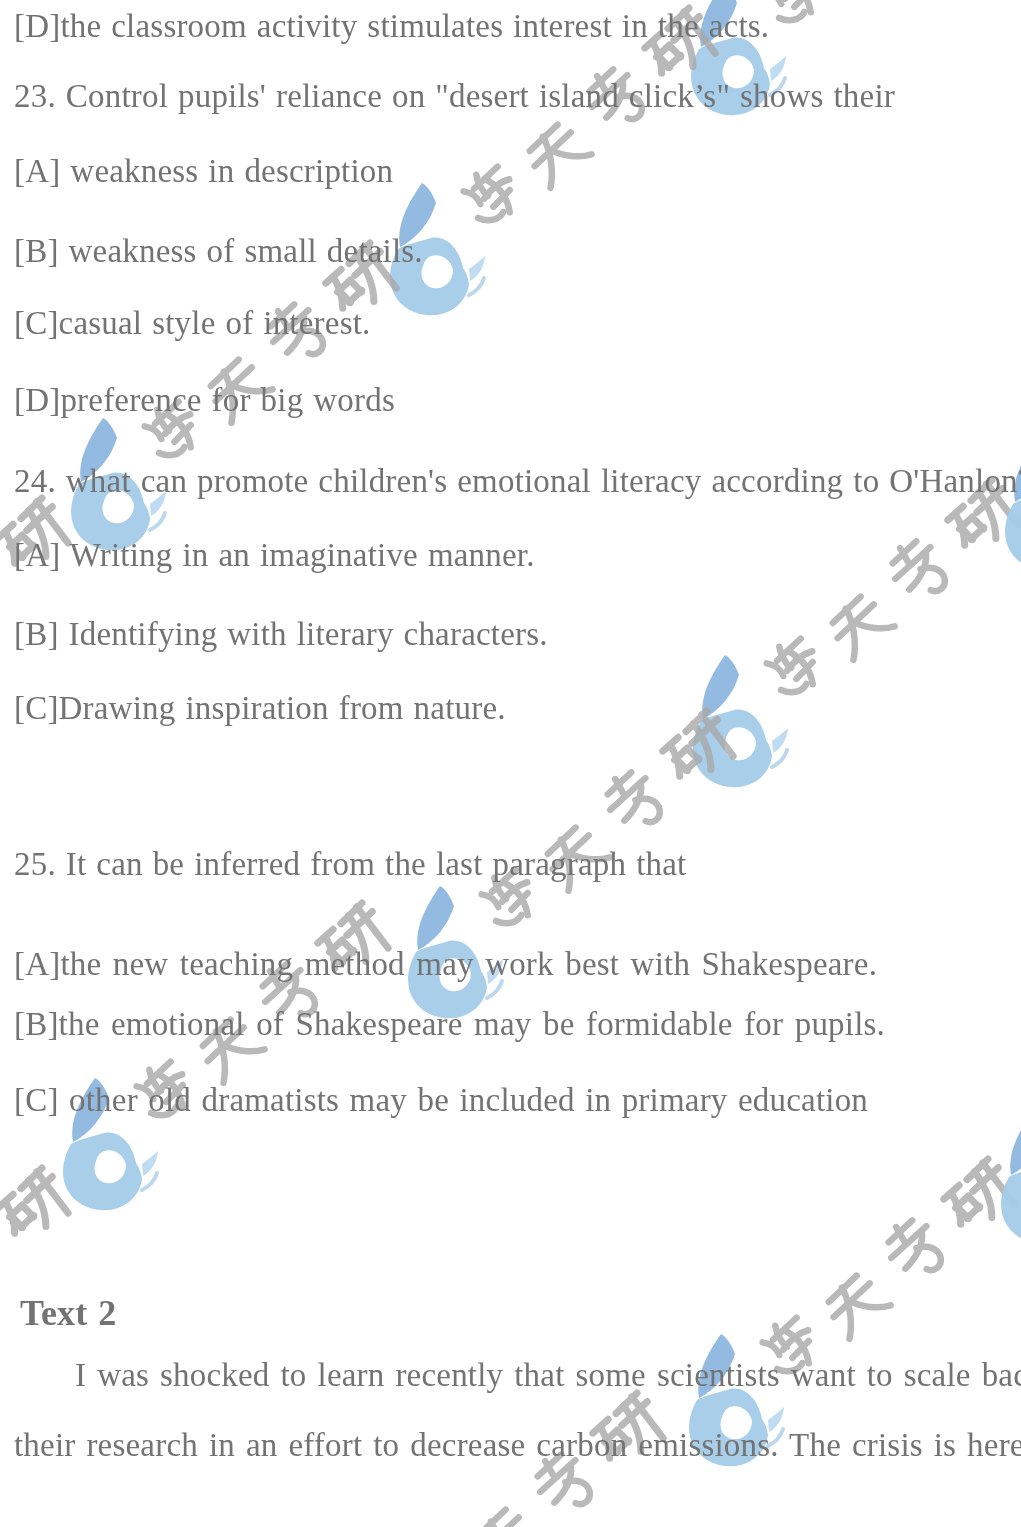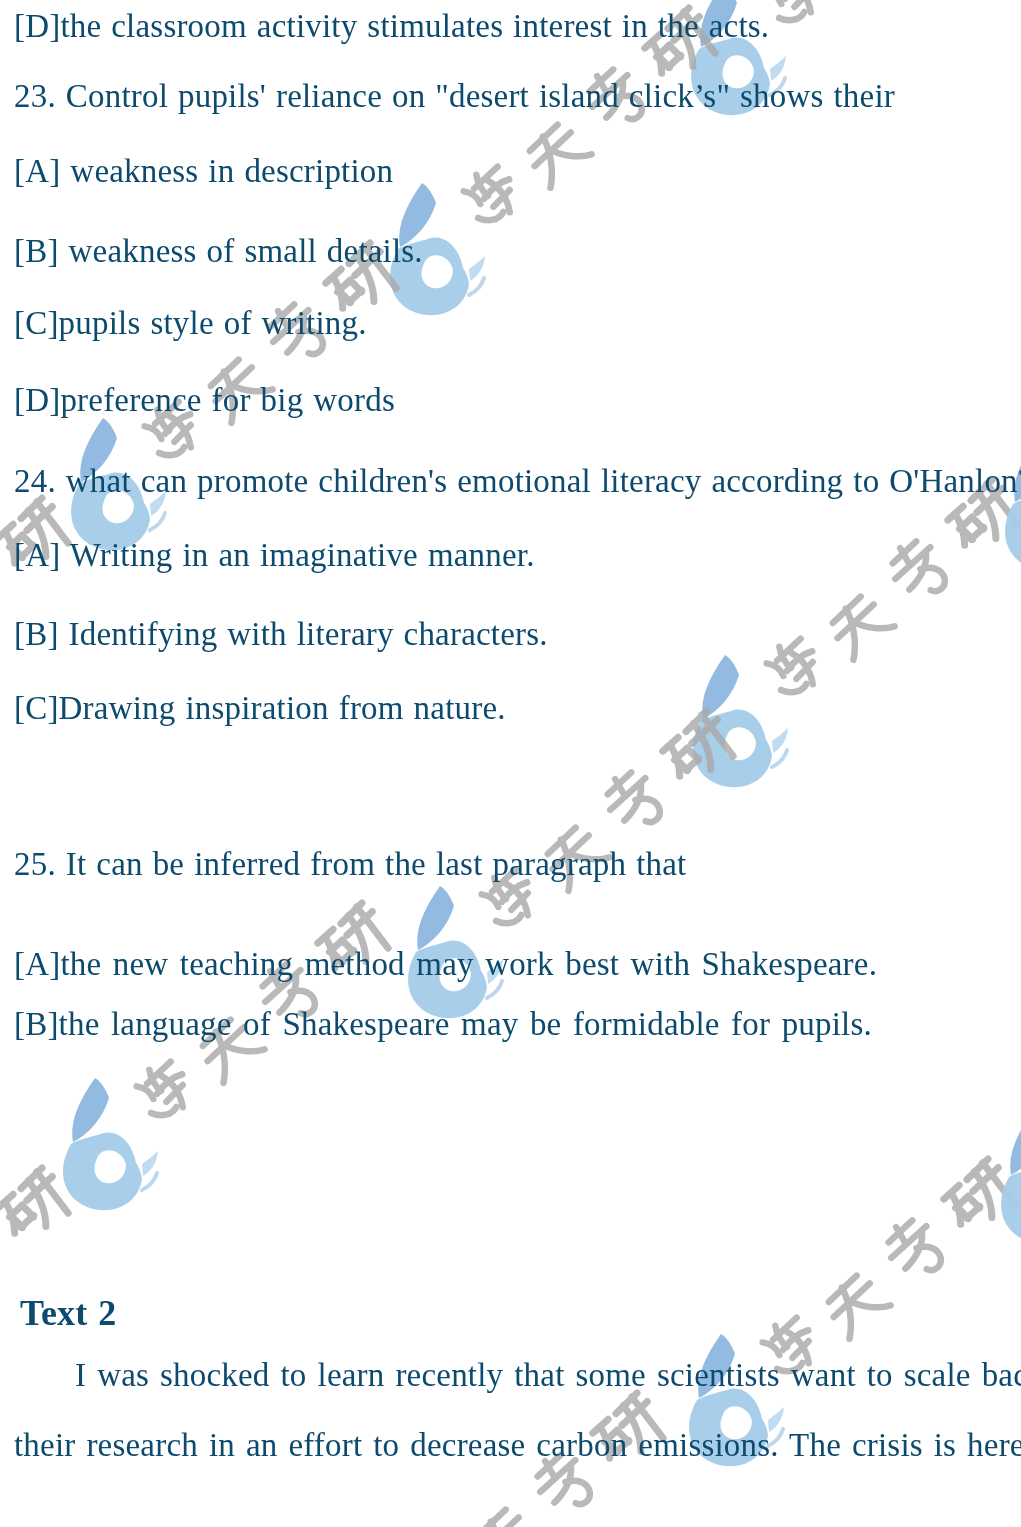--- a/index.html
+++ b/index.html
@@ -3,21 +3,21 @@
 <meta charset="utf-8">
 <style>
   html,body{margin:0;padding:0;background:#e8e8e8;}
   .page{
     position:relative;
     width:1021px;height:1527px;
     margin:0 auto;
     background:#ffffff;
     overflow:hidden;
     font-family:"Liberation Serif","DejaVu Serif",serif;
-    color:#0c4a6e;
+    color:#737373;
   }
   
   .ln{
     position:absolute;
     left:14px;
     font-size:33px;
     line-height:33px;
     white-space:nowrap;
     letter-spacing:0.2px;
     word-spacing:1.5px;
@@ -139,29 +139,30 @@
     </svg>
   <svg class="wm" style="left:330px;top:1400px">
       <use href="#wm-unit"></use>
     </svg>
 
   <div class="ln" style="top:10px">[D]the classroom activity stimulates interest in the acts.</div>
 
   <div class="ln" style="top:80px">23. Control pupils' reliance on "desert island click’s" shows their</div>
   <div class="ln" style="top:155px">[A] weakness in description</div>
   <div class="ln" style="top:235px">[B] weakness of small details.</div>
-  <div class="ln" style="top:307px">[C]pupils style of writing.</div>
+  <div class="ln" style="top:307px">[C]casual style of interest.</div>
   <div class="ln" style="top:384px">[D]preference for big words</div>
 
   <div class="ln" style="top:465px">24. what can promote children's emotional literacy according to O'Hanlon?</div>
   <div class="ln" style="top:539px">[A] Writing in an imaginative manner.</div>
   <div class="ln" style="top:618px">[B] Identifying with literary characters.</div>
   <div class="ln" style="top:692px">[C]Drawing inspiration from nature.</div>
 
   <div class="ln" style="top:848px">25. It can be inferred from the last paragraph that</div>
   <div class="ln" style="top:948px;word-spacing:3px">[A]the new teaching method may work best with Shakespeare.</div>
-  <div class="ln" style="top:1008px;word-spacing:3px">[B]the language of Shakespeare may be formidable for pupils.</div>
+  <div class="ln" style="top:1008px;word-spacing:3px">[B]the emotional of Shakespeare may be formidable for pupils.</div>
+  <div class="ln" style="top:1084px;word-spacing:2px">[C] other old dramatists may be included in primary education</div>
 
   <div class="ln heading" style="top:1295px">Text 2</div>
   <div class="ln indent" style="top:1359px;word-spacing:2.5px">I was shocked to learn recently that some scientists want to scale back</div>
   <div class="ln" style="top:1429px;word-spacing:2.5px">their research in an effort to decrease carbon emissions. The crisis is here,</div>
 
 </div>
 
 </body></html>

